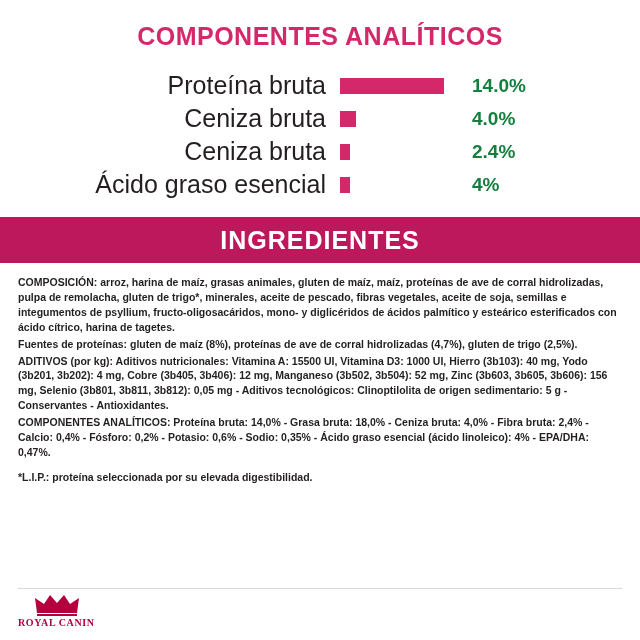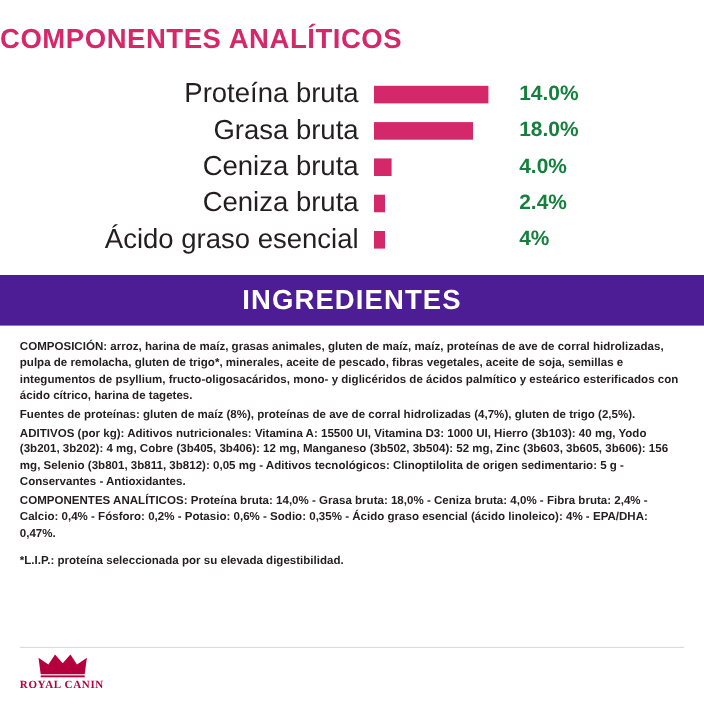--- a/index.html
+++ b/index.html
@@ -19,21 +19,21 @@
     width: 640px;
     height: 640px;
     box-sizing: border-box;
   }
 
   
   .analytical-section {
     padding-top: 22px;
   }
   .section-title {
-    text-align: left;
+    text-align: center;
     color: #d5286a;
     font-size: 25px;
     font-weight: bold;
     letter-spacing: 0.5px;
     margin: 0 0 18px 0;
   }
   .nutrient-table {
     width: 520px;
     margin: 0 auto;
     border-collapse: collapse;
@@ -63,21 +63,21 @@
     font-size: 19px;
     font-weight: bold;
     color: #15803d;
     padding-left: 12px;
     white-space: nowrap;
   }
 
   
   .ingredients-banner {
     margin-top: 16px;
-    background: #4c1d95;
+    background: #be185d;
     height: 46px;
     display: flex;
     align-items: center;
     justify-content: center;
   }
   .ingredients-banner-text {
     color: #ffffff;
     font-size: 25px;
     font-weight: bold;
     letter-spacing: 1px;
@@ -145,27 +145,20 @@
     <h1 class="section-title">COMPONENTES ANALÍTICOS</h1>
 
     <table class="nutrient-table">
       <tbody>
         <tr class="nutrient-row">
           <td class="nutrient-label">Proteína bruta</td>
           <td class="bar-cell">
             <span class="bar" style="width:104px"></span>
           </td>
           <td class="nutrient-value">14.0%</td>
-        </tr>
-        <tr class="nutrient-row">
-          <td class="nutrient-label">Grasa bruta</td>
-          <td class="bar-cell">
-            <span class="bar" style="width:90px"></span>
-          </td>
-          <td class="nutrient-value">18.0%</td>
         </tr>
         <tr class="nutrient-row">
           <td class="nutrient-label">Ceniza bruta</td>
           <td class="bar-cell">
             <span class="bar" style="width:16px"></span>
           </td>
           <td class="nutrient-value">4.0%</td>
         </tr>
         <tr class="nutrient-row">
           <td class="nutrient-label">Ceniza bruta</td>

